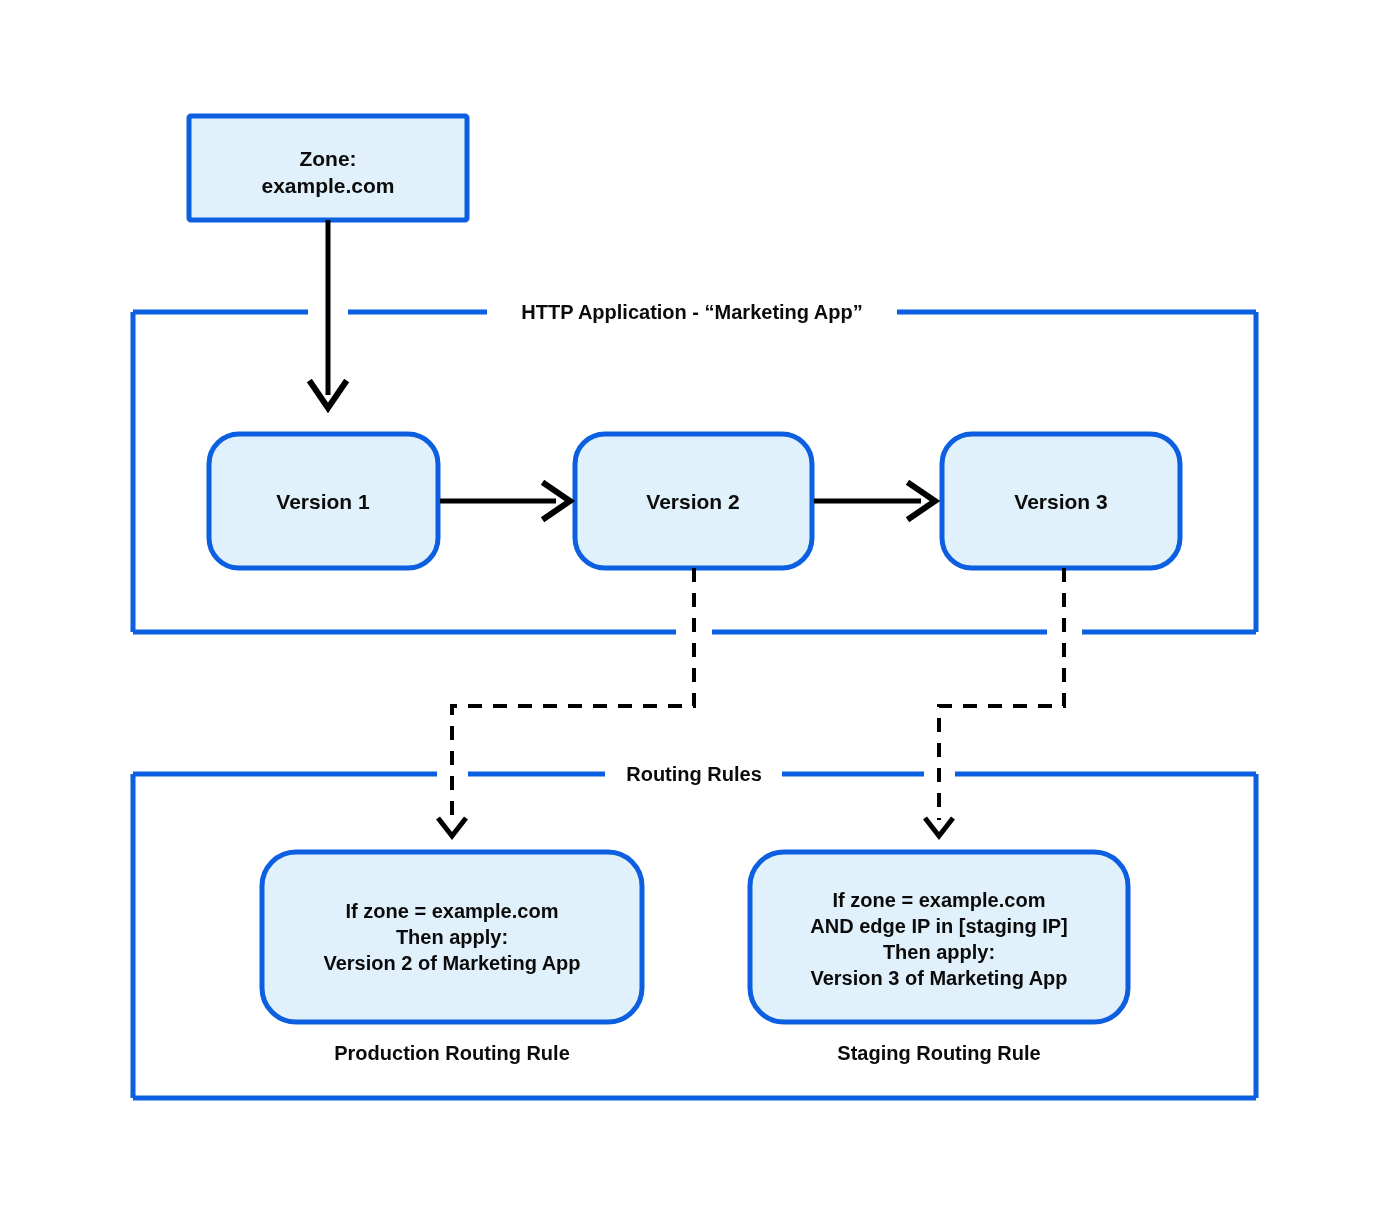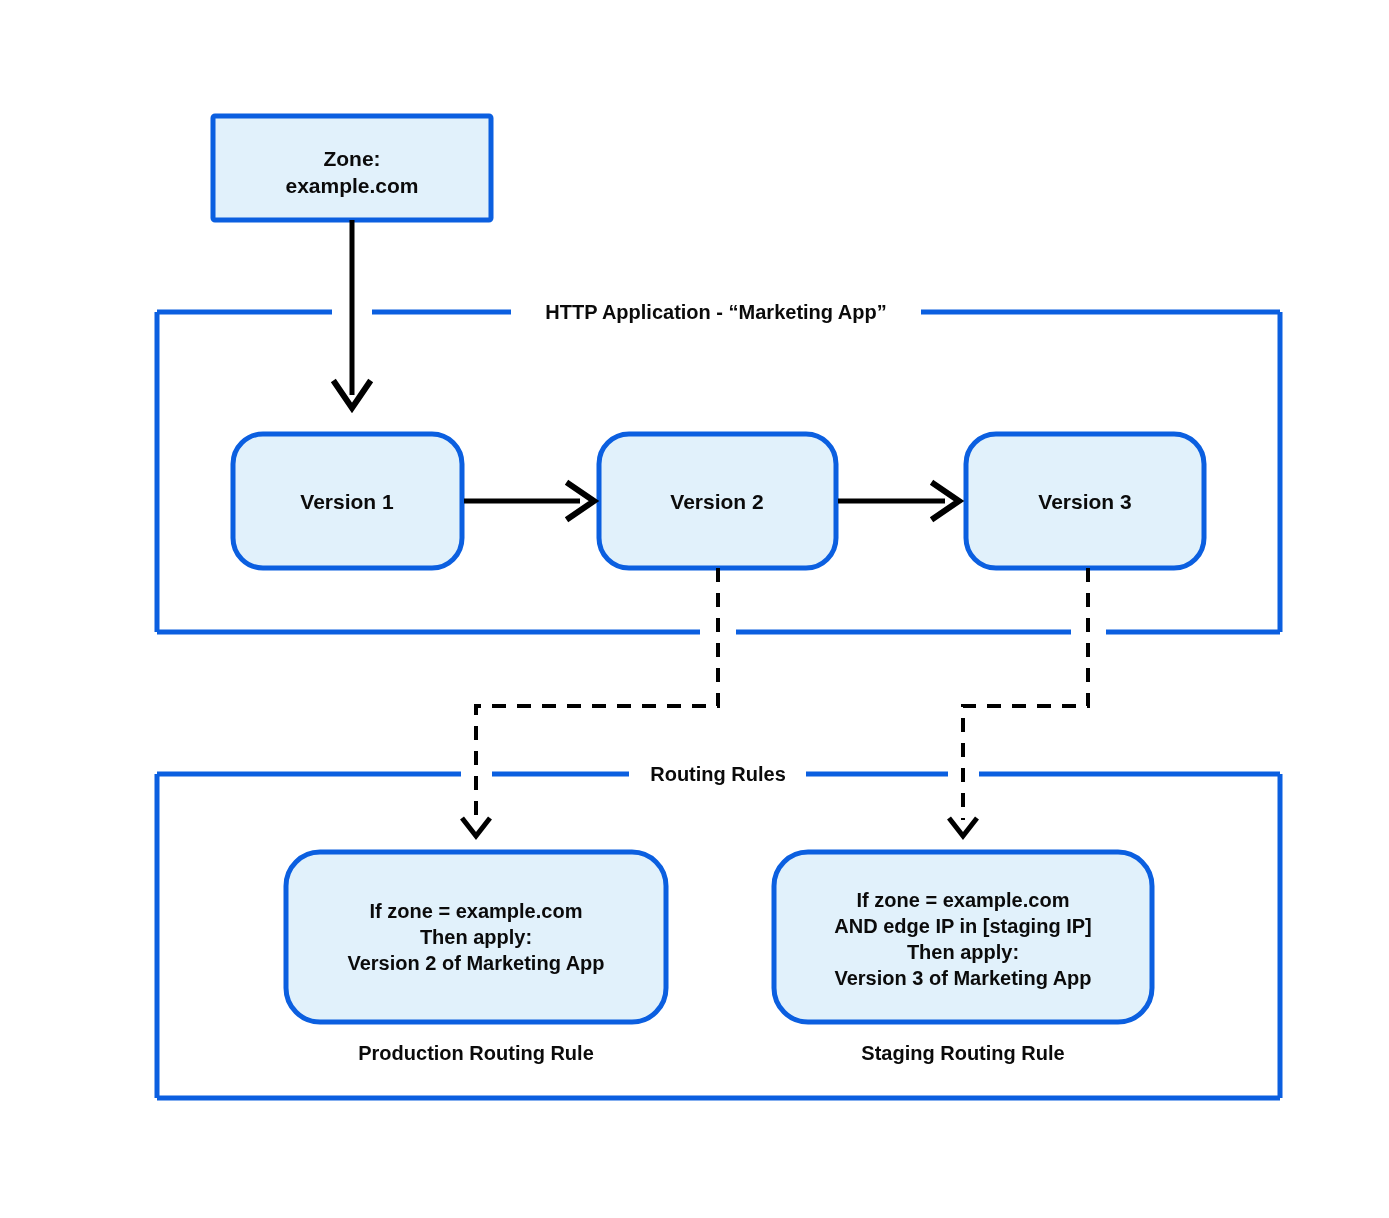--- a/index.html
+++ b/index.html
@@ -10,21 +10,20 @@
   body {
     width: 1389px;
     height: 1218px;
     font-family: "Liberation Sans", sans-serif;
     overflow: hidden;
   }
   #diagram-root {
     position: relative;
     width: 1129px;
     height: 1218px;
-    padding-left: 24px;
   }
   svg#diagram {
     display: block;
     width: 1389px;
     height: 1218px;
   }
   .node-fill { fill: #e1f1fb; }
   .node-stroke { stroke: #0b5fe0; }
   .container-stroke { stroke: #0b5fe0; fill: none; stroke-width: 5; }
   .divider-line { stroke: #0b5fe0; stroke-width: 5; stroke-linecap: butt; }

